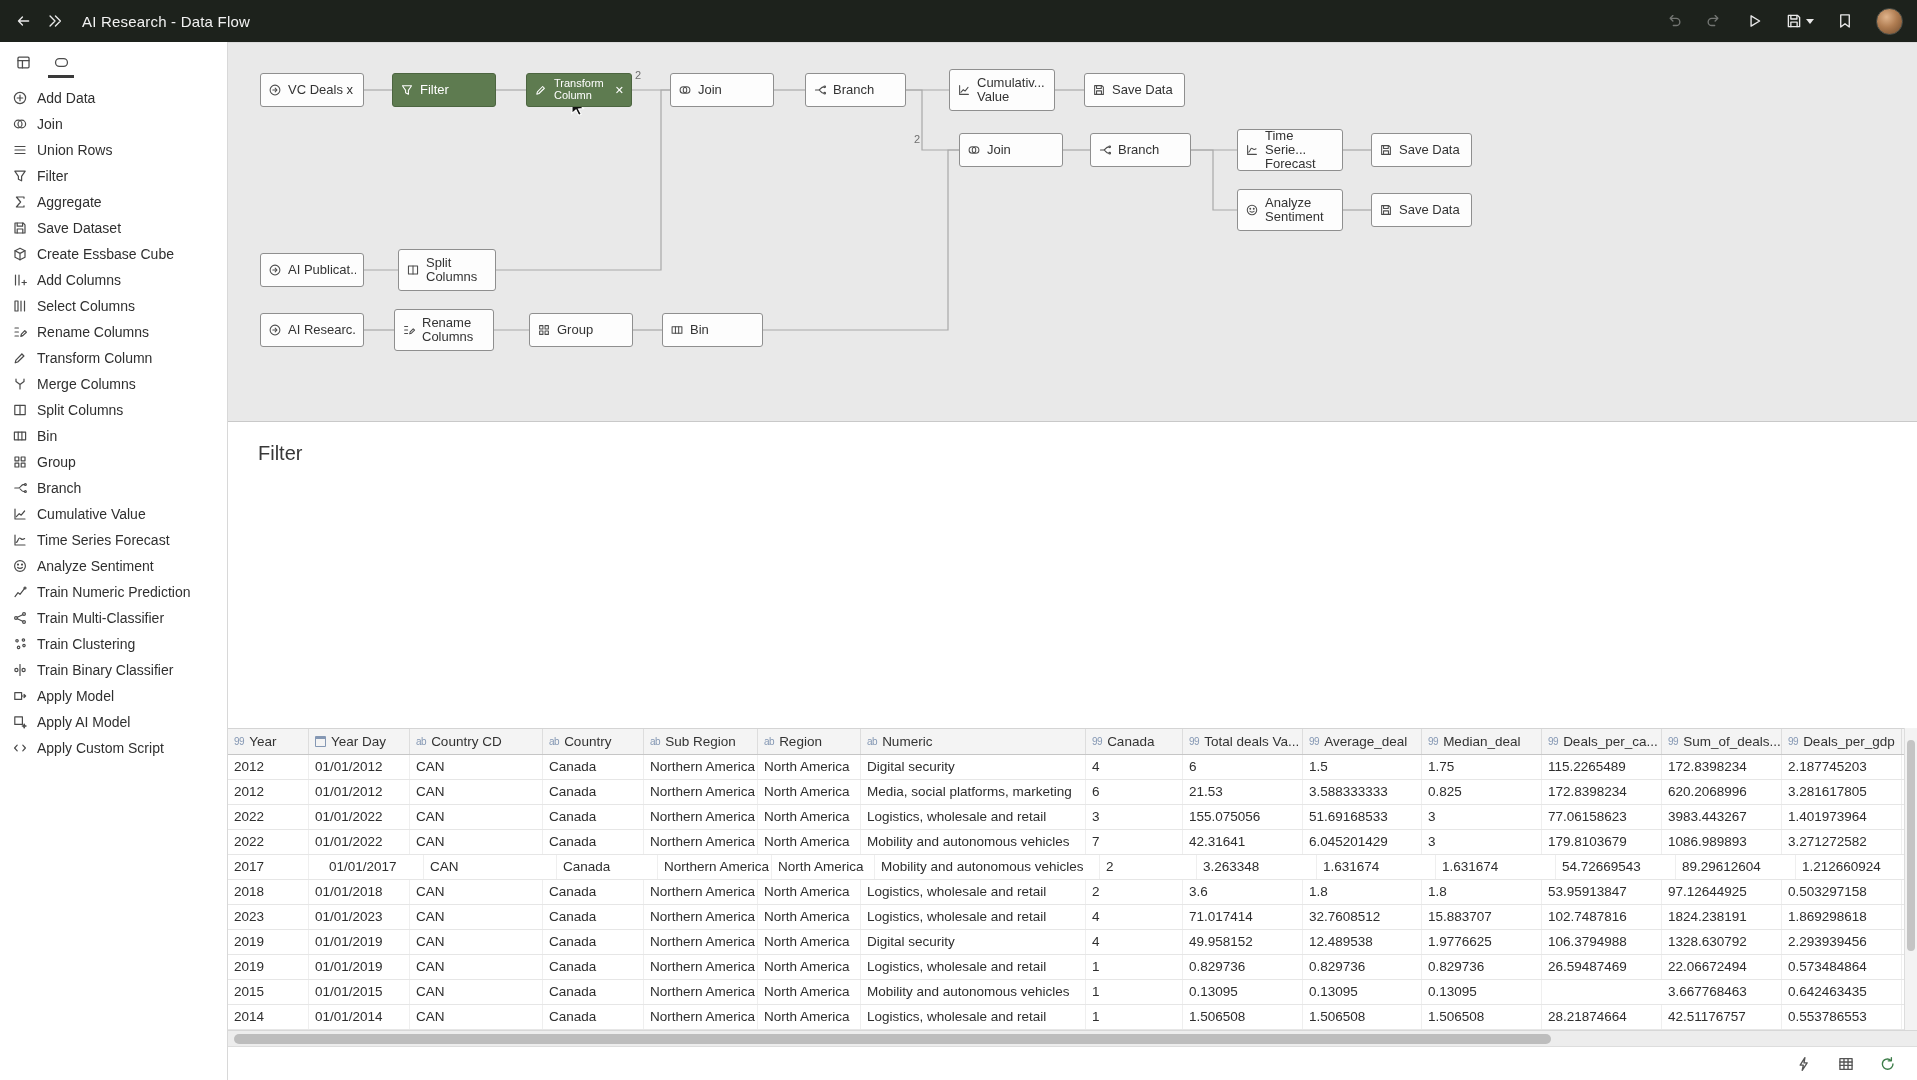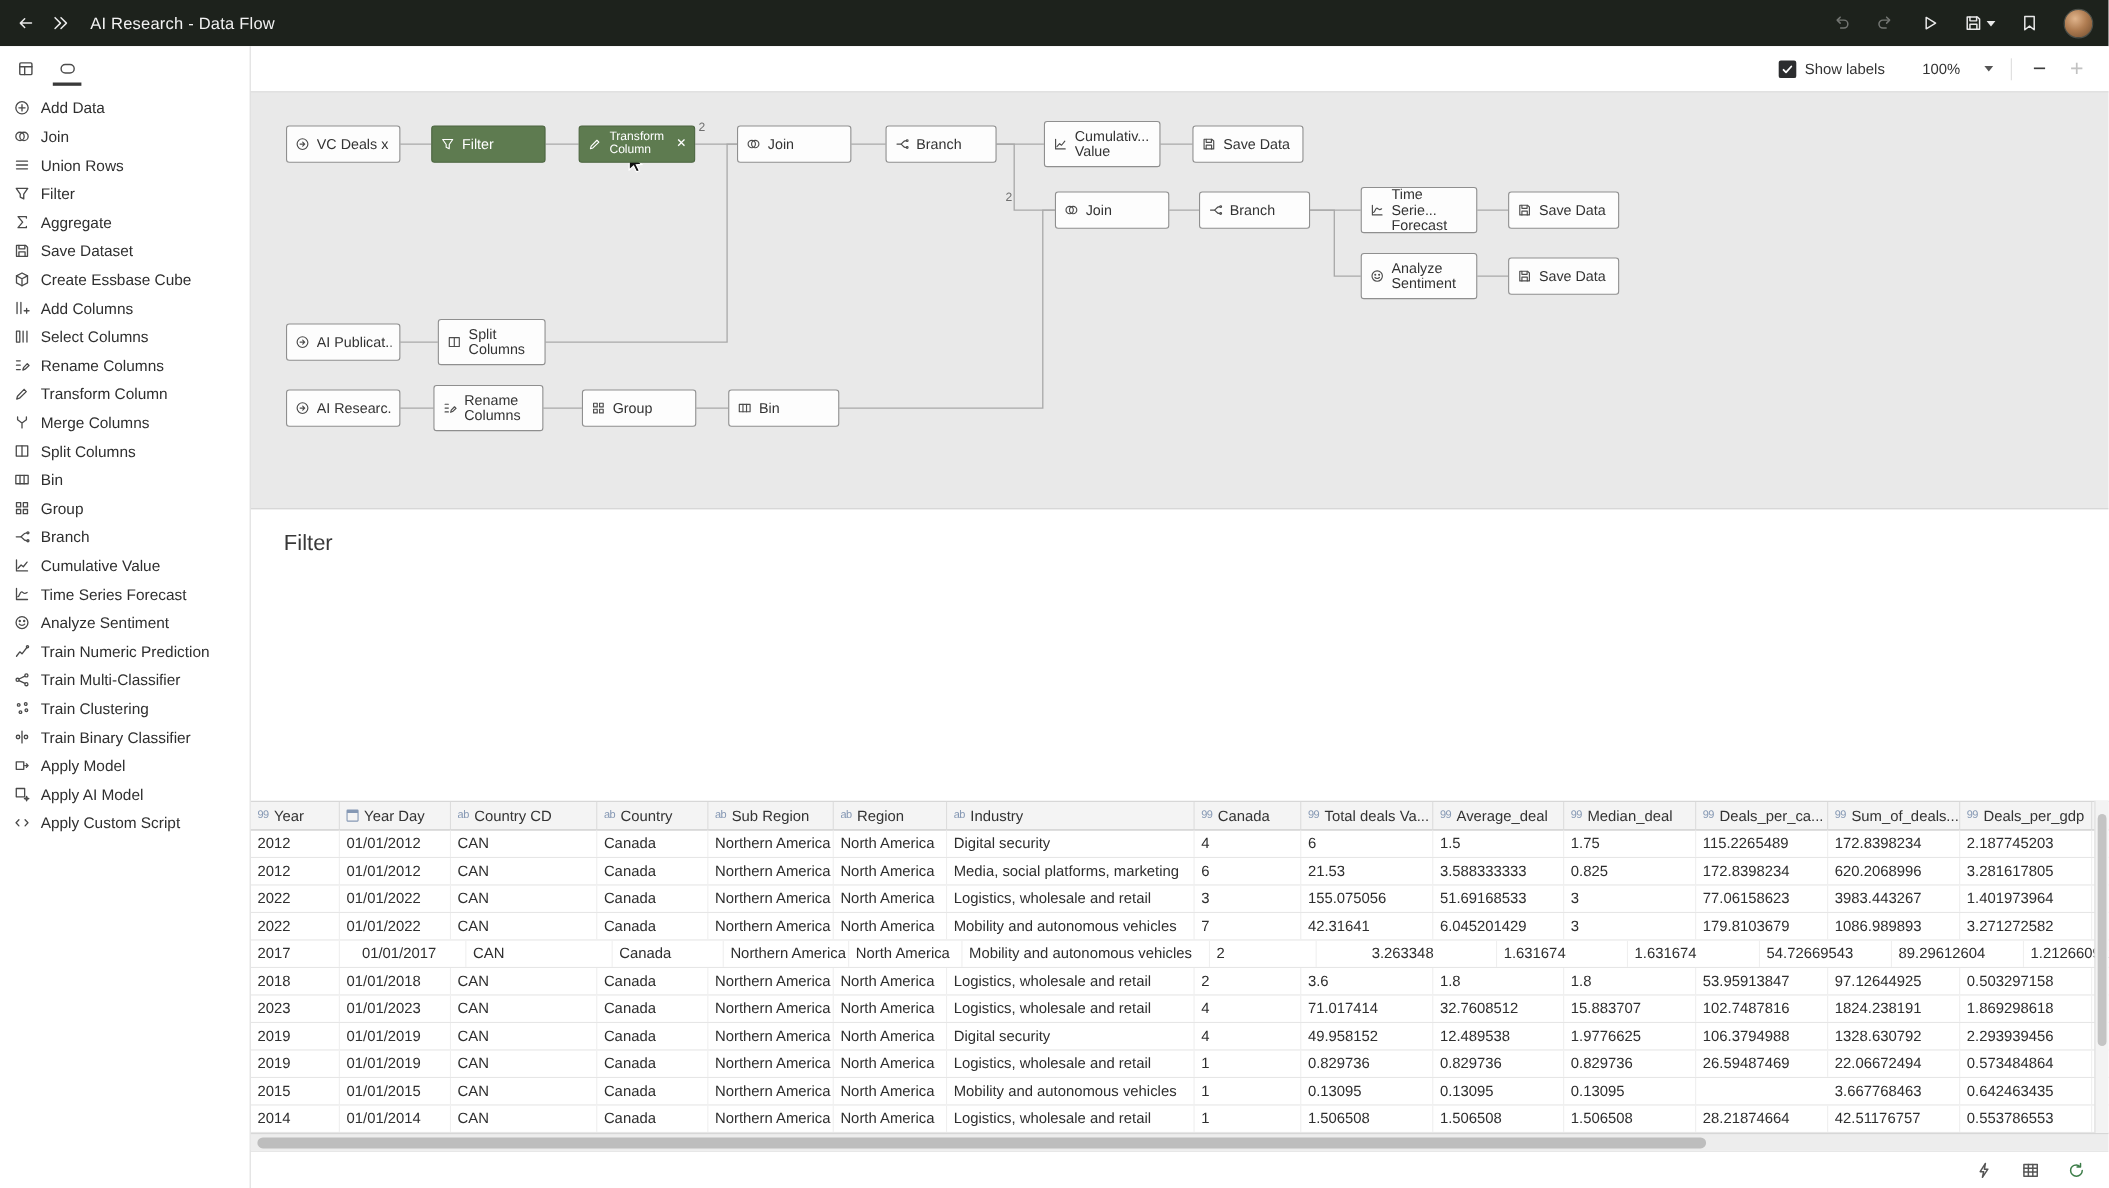--- a/index.html
+++ b/index.html
@@ -391,33 +391,20 @@
             <svg viewBox="0 0 16 16" fill="none" stroke="currentColor" stroke-width="1.2" stroke-linecap="round" stroke-linejoin="round">
               <path d="M5.2 5.2L2.6 8l2.6 2.8M10.8 5.2L13.4 8l-2.6 2.8"></path>
             </svg>
           </span>
           <span>Apply Custom Script</span>
         </div>
       </div>
   </aside>
 
   <main class="main">
-    <div class="canvas-toolbar">
-      <span class="checkbox">
-          <svg viewBox="0 0 16 16" fill="none" stroke="#fff" stroke-width="2.2" stroke-linecap="round" stroke-linejoin="round">
-            <path d="M3.2 8.6l3 3 6.4-7"></path>
-          </svg>
-        </span>
-      <span class="cb-label">Show labels</span>
-      <span class="zoom-val">100%</span>
-      <span class="caret"></span>
-      <span class="vdiv"></span>
-      <span class="zoom-btn">−</span>
-      <span class="zoom-btn plus">+</span>
-    </div>
 
     <div class="canvas">
       <svg class="edges" width="1689" height="379">
           <polyline points="136,47 164,47"></polyline>
           <polyline points="268,47 298,47"></polyline>
           <polyline points="404,47 442,47"></polyline>
           <polyline points="546,47 577,47"></polyline>
           <polyline points="678,47 721,47"></polyline>
           <polyline points="827,47 856,47"></polyline>
           <polyline points="678,47 694,47 694,107 731,107"></polyline>
@@ -640,21 +627,21 @@
             <div class="th" style="width: 114px;">
               <span class="col-type">ab</span>
               <span>Sub Region</span>
             </div>
             <div class="th" style="width: 103px;">
               <span class="col-type">ab</span>
               <span>Region</span>
             </div>
             <div class="th" style="width: 225px;">
               <span class="col-type">ab</span>
-              <span>Industry</span>
+              <span>Numeric</span>
             </div>
             <div class="th" style="width: 97px;">
               <span class="col-type">99</span>
               <span>Canada</span>
             </div>
             <div class="th" style="width: 120px;">
               <span class="col-type">99</span>
               <span>Total deals Va...</span>
             </div>
             <div class="th" style="width: 119px;">
@@ -745,21 +732,21 @@
             </div>
             <div class="tr">
               <div class="td" style="width: 81px;">2017</div>
               <div class="td" style="width: 101px; margin-left: 14px;">01/01/2017</div>
               <div class="td" style="width: 133px;">CAN</div>
               <div class="td" style="width: 101px;">Canada</div>
               <div class="td" style="width: 114px;">Northern America</div>
               <div class="td" style="width: 103px;">North America</div>
               <div class="td" style="width: 225px;">Mobility and autonomous vehicles</div>
               <div class="td" style="width: 97px;">2</div>
-              <div class="td" style="width: 120px; margin-left: 44px;">3.263348</div>
+              <div class="td" style="width: 120px;">3.263348</div>
               <div class="td" style="width: 119px;">1.631674</div>
               <div class="td" style="width: 120px;">1.631674</div>
               <div class="td" style="width: 120px;">54.72669543</div>
               <div class="td" style="width: 120px;">89.29612604</div>
               <div class="td" style="width: 120px;">1.212660924</div>
             </div>
             <div class="tr">
               <div class="td" style="width: 81px;">2018</div>
               <div class="td" style="width: 101px;">01/01/2018</div>
               <div class="td" style="width: 133px;">CAN</div>

